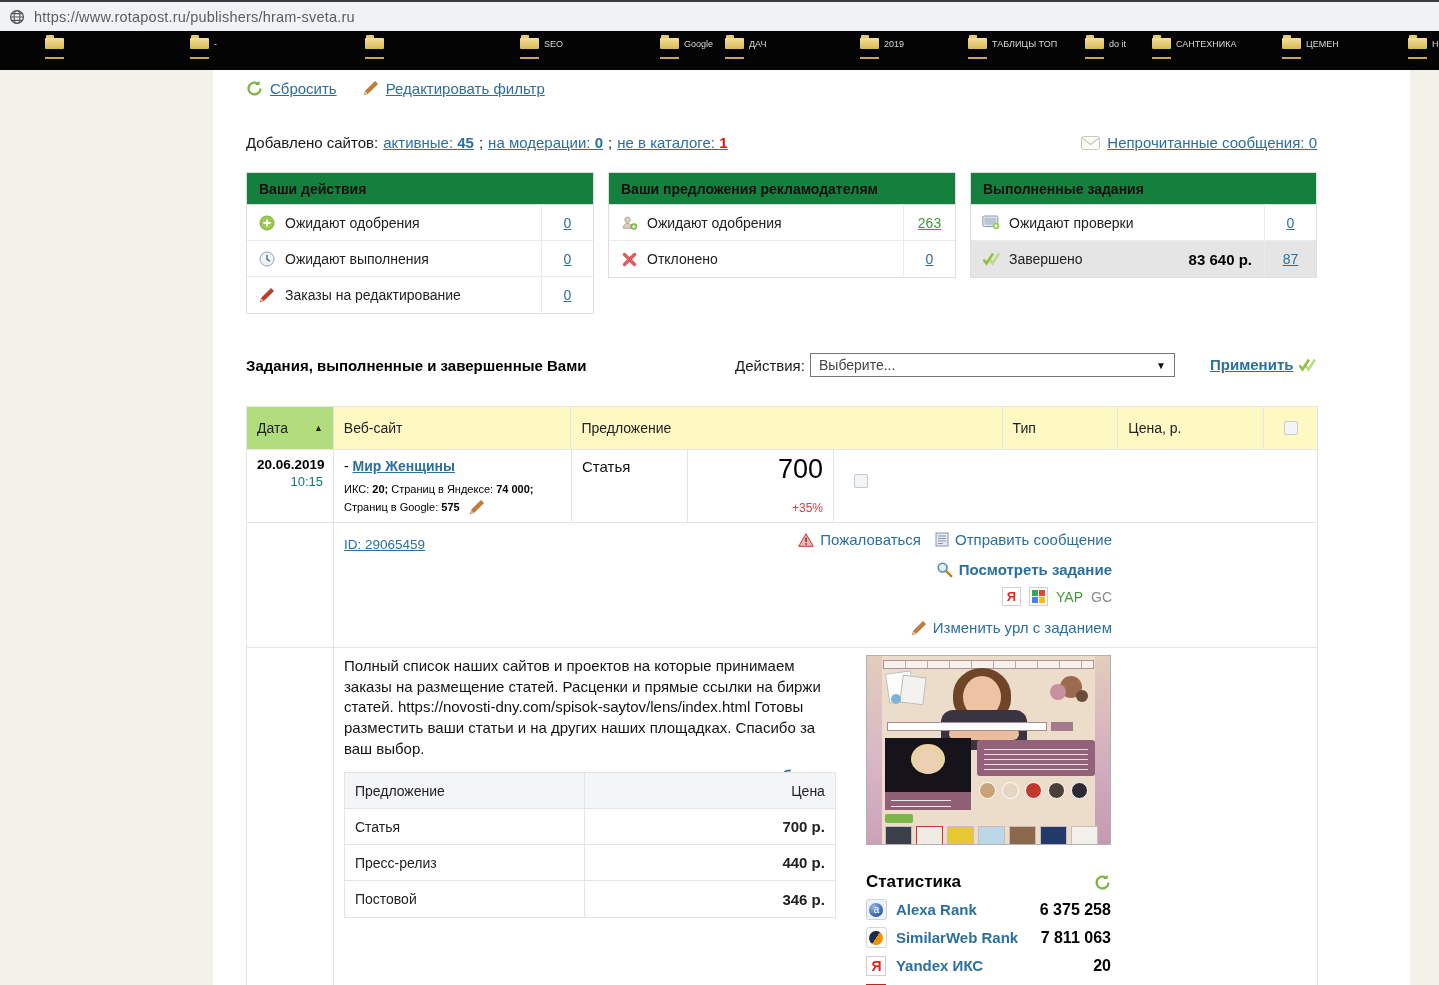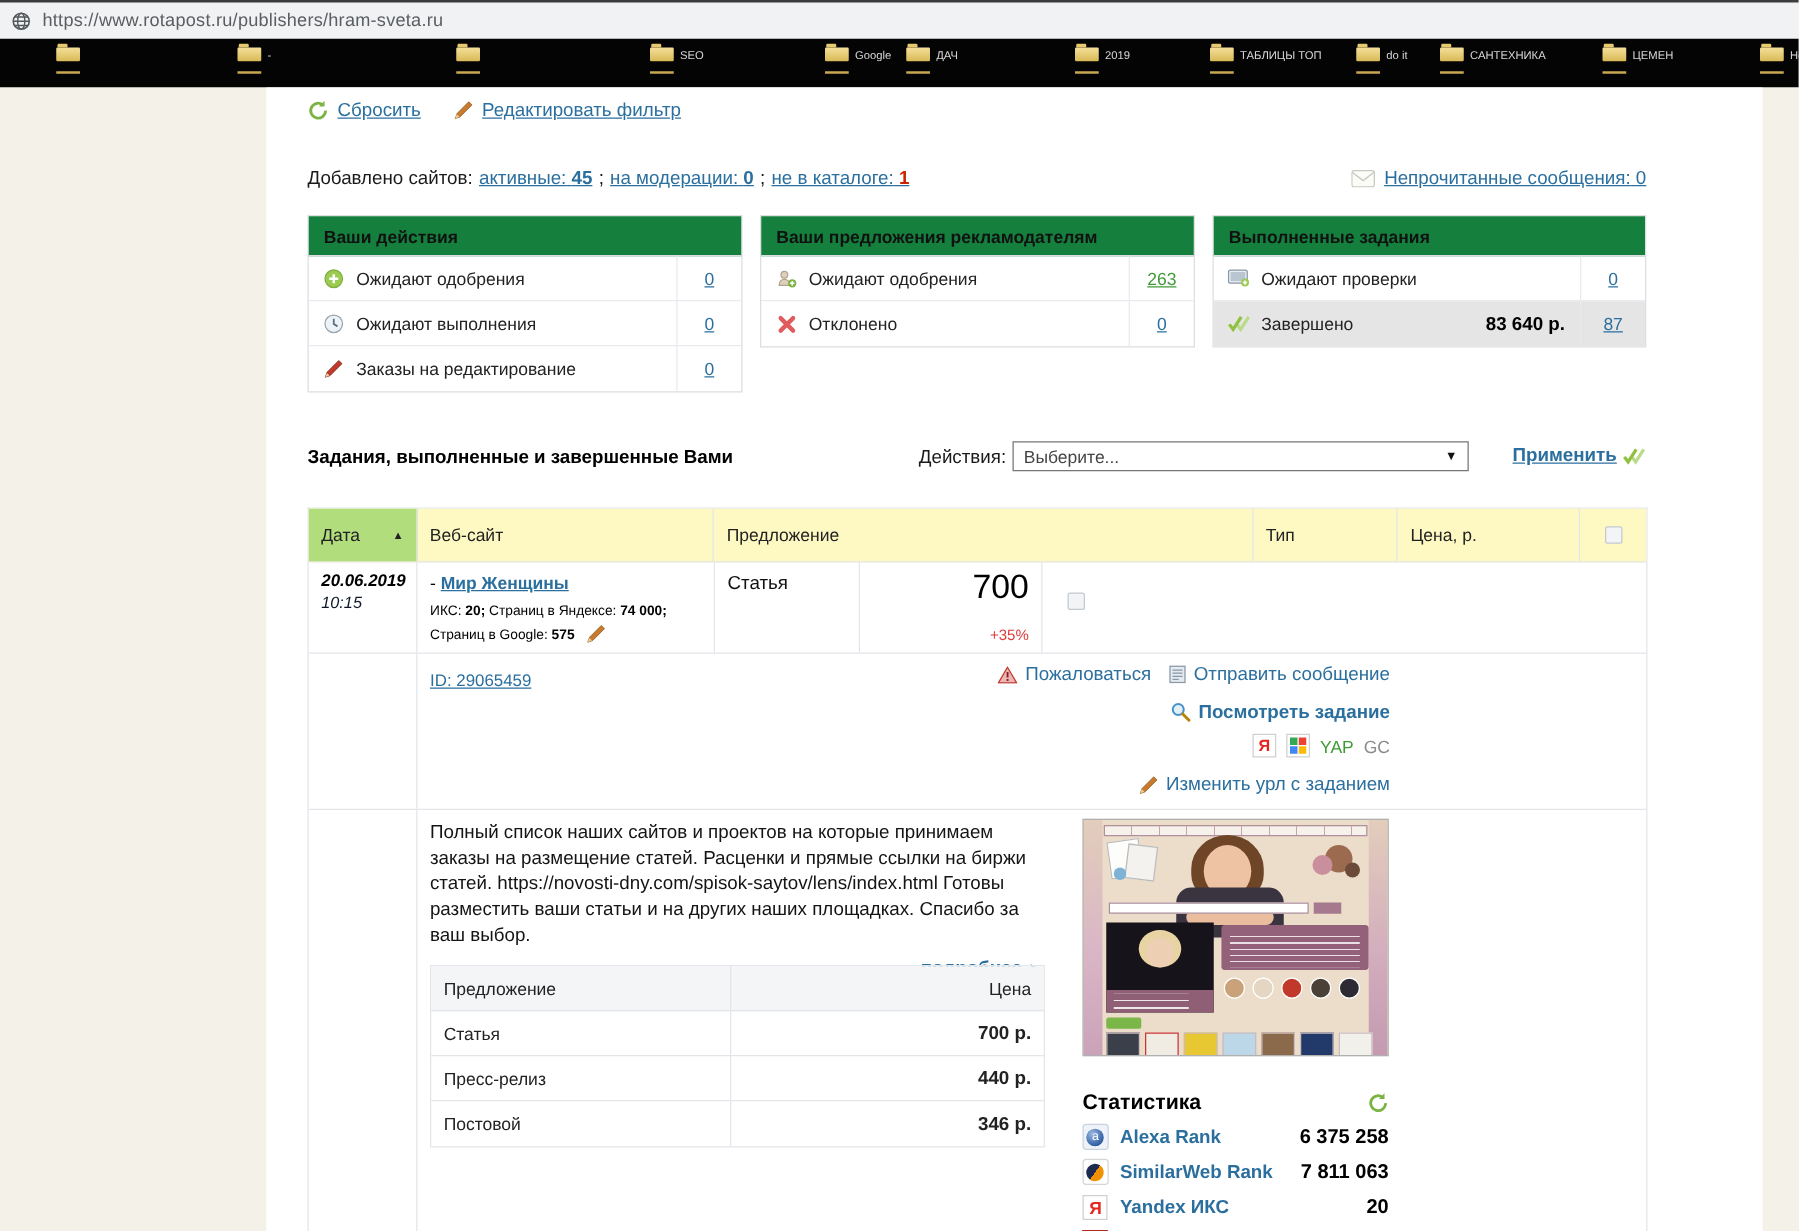--- a/index.html
+++ b/index.html
@@ -68,23 +68,23 @@
   .cell { border-right:1px solid #e3e5e9; padding:0 10px; }
   .cell:last-child { border-right:none; }
   .w-date{width:87px;} .w-site{width:238px;} .w-offer{width:432px;} .w-type{width:116px;} .w-price{width:146px;} .w-check{width:53px;}
   .thead .cell { display:flex; align-items:center; color:#222; }
   .hdate { background:#b2dd7d; justify-content:space-between; }
   .sort { font-size:9px; color:#222; margin-left:6px; }
   .hcheck { justify-content:center; }
   .cb { width:14px; height:14px; border:1px solid #c4c9cf; background:#f3f4f6; border-radius:2px; }
 
   .r1 { height:73px; }
-  .c-date { text-align:left; padding-top:7px;font-style:italic; }
+  .c-date { text-align:right; padding-top:7px; }
   .c-date .d { font-weight:bold; font-size:13.5px; color:#000; }
-  .c-date .t { font-size:13px; color:#0f172a; margin-top:2px; }
+  .c-date .t { font-size:13px; color:#0f766e; margin-top:2px; }
   .c-site { padding-top:8px; font-size:14px; }
   .meta { font-size:11px; color:#000; margin-top:7px; line-height:1.6; }
   .meta b { font-weight:bold; }
   .c-offer { padding-top:8px; }
   .blink { font-weight:bold; color:#2b6f9e; text-decoration:underline; }
   .c-type { padding-top:8px; font-size:15px; color:#111; }
   .c-price { position:relative; text-align:right; padding-top:4px; }
   .c-price .big { font-size:27px; color:#000; }
   .c-price .bonus { position:absolute; right:10px; bottom:7px; font-size:12px; color:#e03c3c; }
   .c-check { display:flex; align-items:flex-start; justify-content:center; padding-top:24px; }

